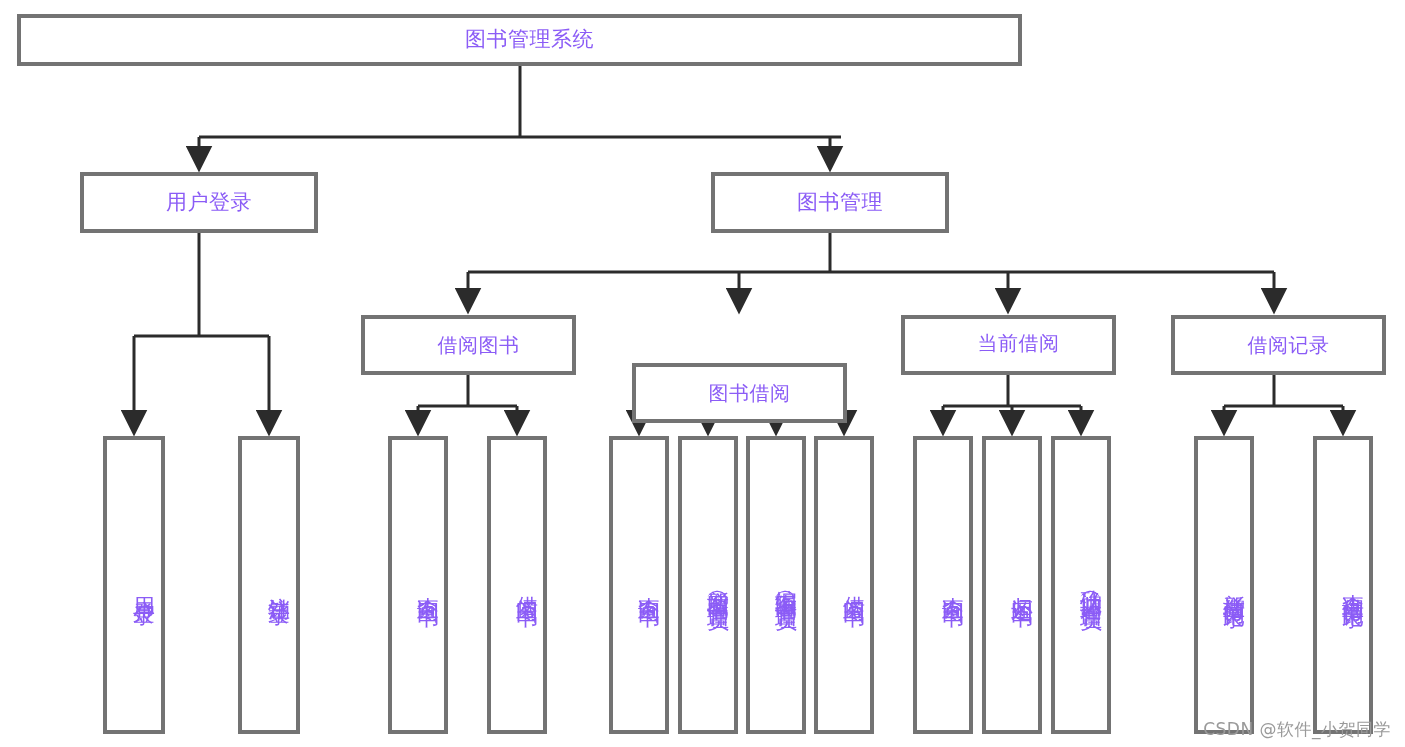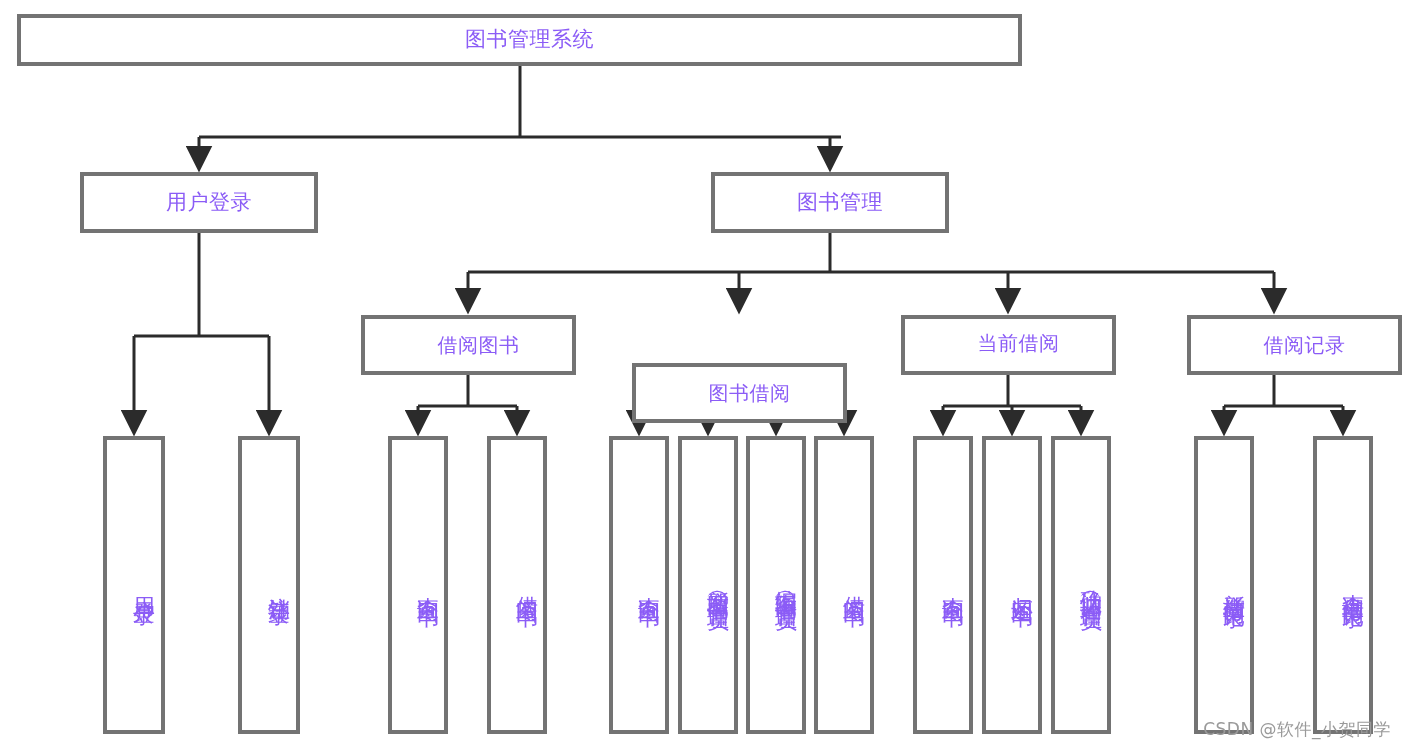--- a/index.html
+++ b/index.html
@@ -146,21 +146,21 @@
 
   <div class="node horiz-sm" style="left:361px; top:315px; width:215px; height:60px;">
     <span class="label">借阅图书</span>
   </div>
   <div class="node horiz-sm" style="left:632px; top:315px; width:215px; height:60px;margin-top:48px;">
     <span class="label">图书借阅</span>
   </div>
   <div class="node horiz-sm" style="left:901px; top:315px; width:215px; height:60px;font-family:Liberation Mono, monospace;">
     <span class="label">当前借阅</span>
   </div>
-  <div class="node horiz-sm" style="left:1171px; top:315px; width:215px; height:60px;margin-left:16px;">
+  <div class="node horiz-sm" style="left:1171px; top:315px; width:215px; height:60px;">
     <span class="label">借阅记录</span>
   </div>
 
   <div class="node vert" style="left:103px; top:436px; width:62px; height:298px;">
     <span class="label">用户登录</span>
   </div>
   <div class="node vert" style="left:238px; top:436px; width:62px; height:298px;">
     <span class="label">注销登录</span>
   </div>
 

